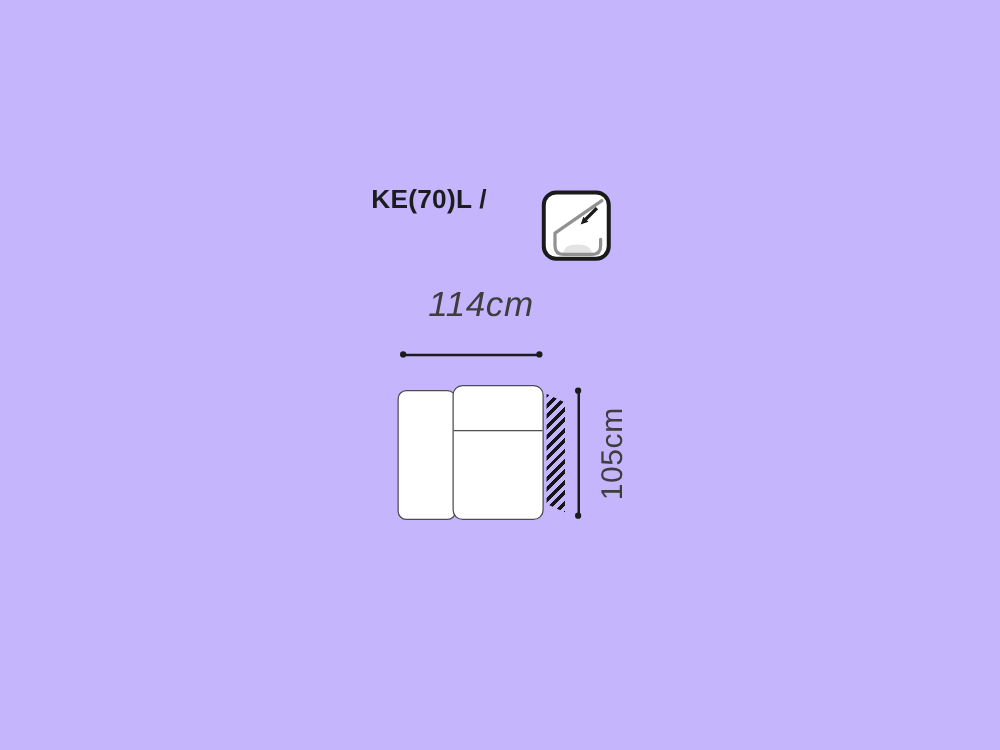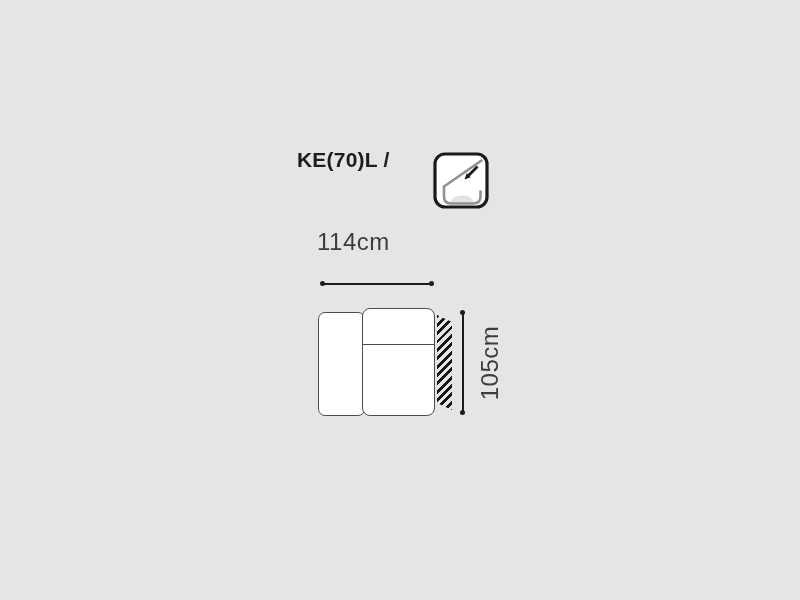--- a/index.html
+++ b/index.html
@@ -5,21 +5,21 @@
   html, body {
     margin: 0;
     padding: 0;
     background: #ffffff;
     font-family: "Liberation Sans", "DejaVu Sans", sans-serif;
   }
   .frame {
     position: relative;
     width: 800px;
     height: 600px;
-    background: #e5e5e5;
+    background: #c4b5fd;
     overflow: hidden;
   }
 
   
   .title {
     position: absolute;
     left: 297px;
     top: 148px;
     font-size: 21px;
     font-weight: 800;
@@ -37,25 +37,26 @@
     width: 56px;
     height: 57px;
   }
 
   
   .width-label {
     position: absolute;
     left: 317px;
     top: 228px;
     width: 110px;
-    text-align: left;
-    font-size: 24px;
+    text-align: right;
+    font-size: 28px;
     font-weight: 400;
     color: #3d3d3d;
     letter-spacing: 0.5px;
+    font-style: italic;
   }
 
   
   .h-dim {
     position: absolute;
     left: 322px;
     top: 283px;
     width: 110px;
     height: 1.5px;
     background: #1c1c1c;

